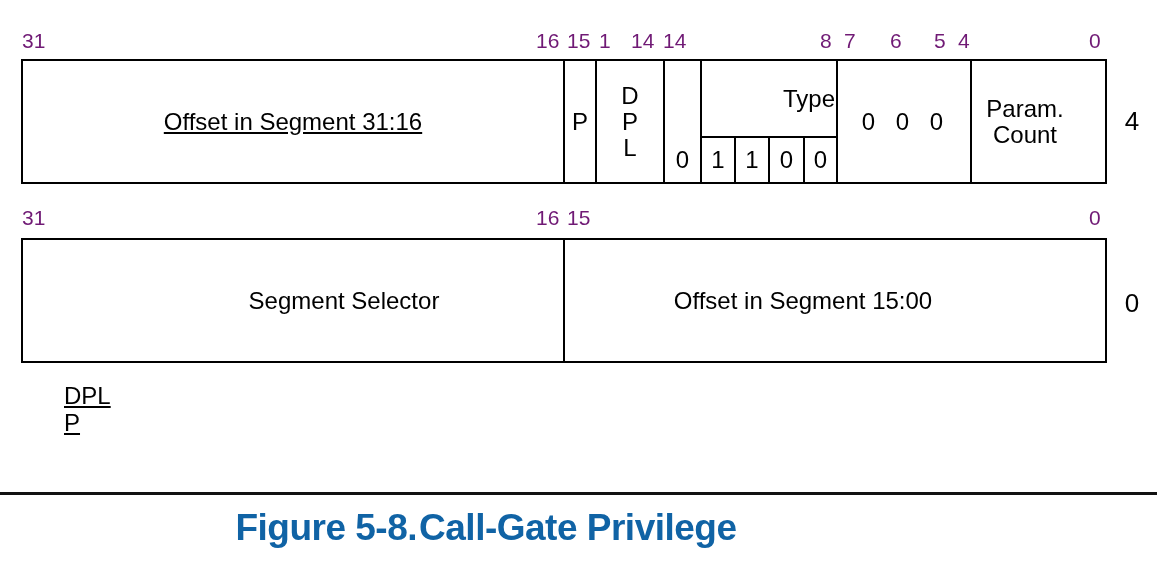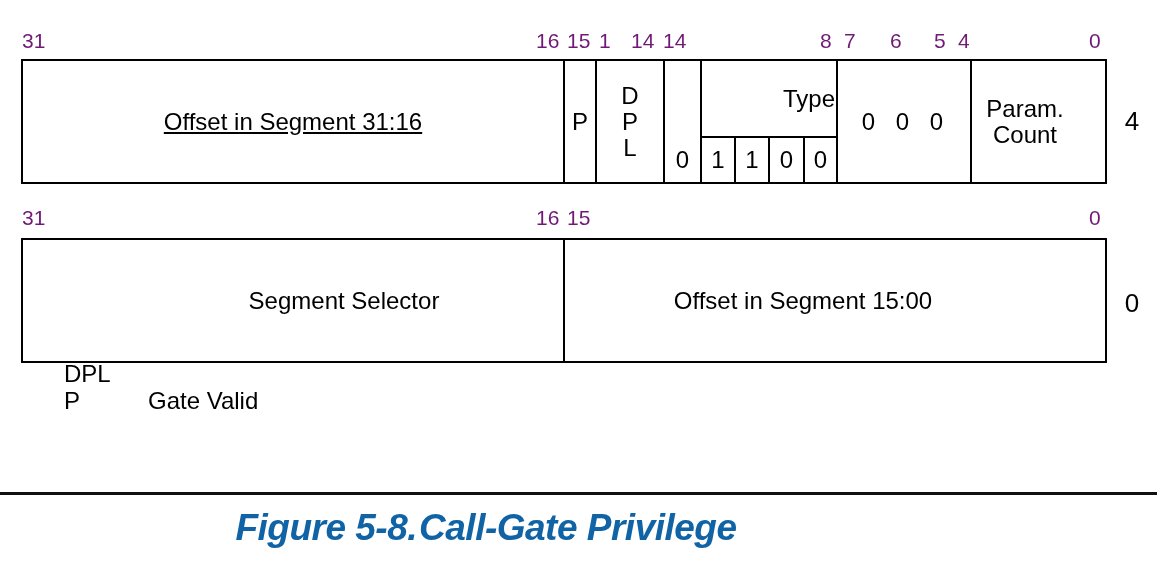--- a/index.html
+++ b/index.html
@@ -21,30 +21,29 @@
   .hline-type { position:absolute; left:677px; top:75px; width:138px; height:2px; background:#000; }
   .cell {
     position:absolute; display:flex; align-items:center; justify-content:center;
     font-size:24px; line-height:26px; text-align:center; white-space:pre-line;
   }
   .cell-full { top:0; height:121px; }
   .zeros { word-spacing:14px; }
   .byteoff {
     position:absolute; font-size:26px; line-height:30px; width:30px; text-align:center;
   }
-  .legend { position:absolute; left:64px; top:360px; font-size:24px; line-height:27px; }
+  .legend { position:absolute; left:64px; top:382px; font-size:24px; line-height:27px;text-decoration:underline; }
   .legend-row { display:flex; }
   .legend-term { display:inline-block; width:84px; }
   .rule { position:absolute; left:0; top:492px; width:1157px; height:3px; background:#111; }
   .caption {
     position:absolute; left:0; top:506px; width:972px;
     display:flex; justify-content:center; gap:2px;
     font-size:37px; font-weight:bold; letter-spacing:-0.5px; line-height:44px;
     white-space:nowrap;
-    font-style:italic;
   }
 </style>
 </head>
 <body>
 
 <div class="page">
 
   <span class="bitlbl" style="left:22px;  top:30px;">31</span>
   <span class="bitlbl" style="left:536px; top:30px;">16</span>
   <span class="bitlbl" style="left:567px; top:30px;">15</span>
@@ -100,21 +99,20 @@
     <div class="cell cell-full" style="left:542px;width:476px;">Offset in Segment 15:00</div>
   </div>
   <span class="byteoff" style="left:1117px; top:288px;">0</span>
 
   <div class="legend">
     <div class="legend-row">
       <span class="legend-term">DPL</span>
     </div>
     <div class="legend-row">
       <span class="legend-term">P</span>
-      <span class="legend-def">Gate Valid</span>
     </div>
   </div>
 
   <div class="rule"></div>
 
   <div class="caption" style="color: rgb(16, 99, 165);">
     <span>Figure 5-8.</span>
     <span>Call-Gate Privilege</span>
   </div>
 

